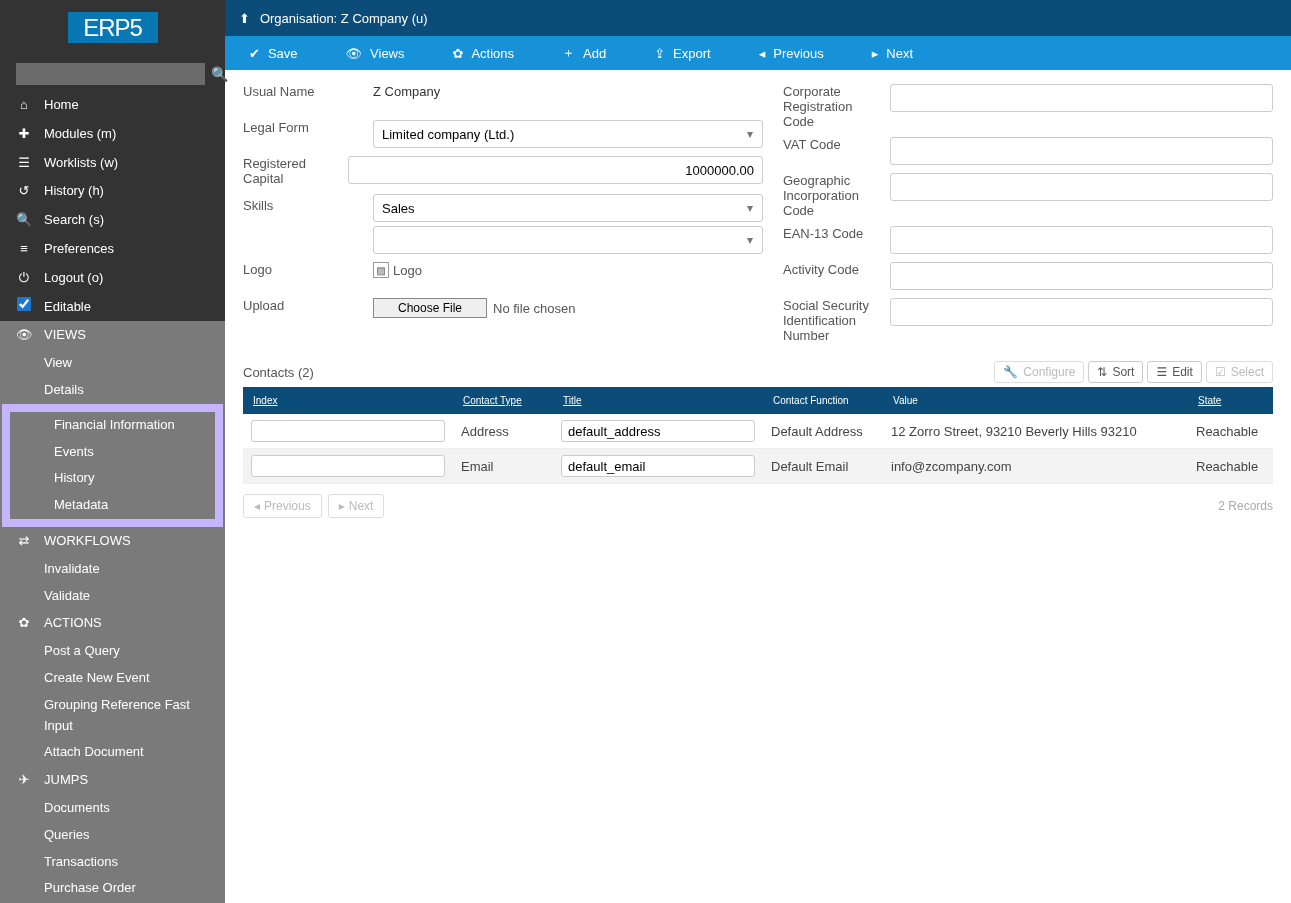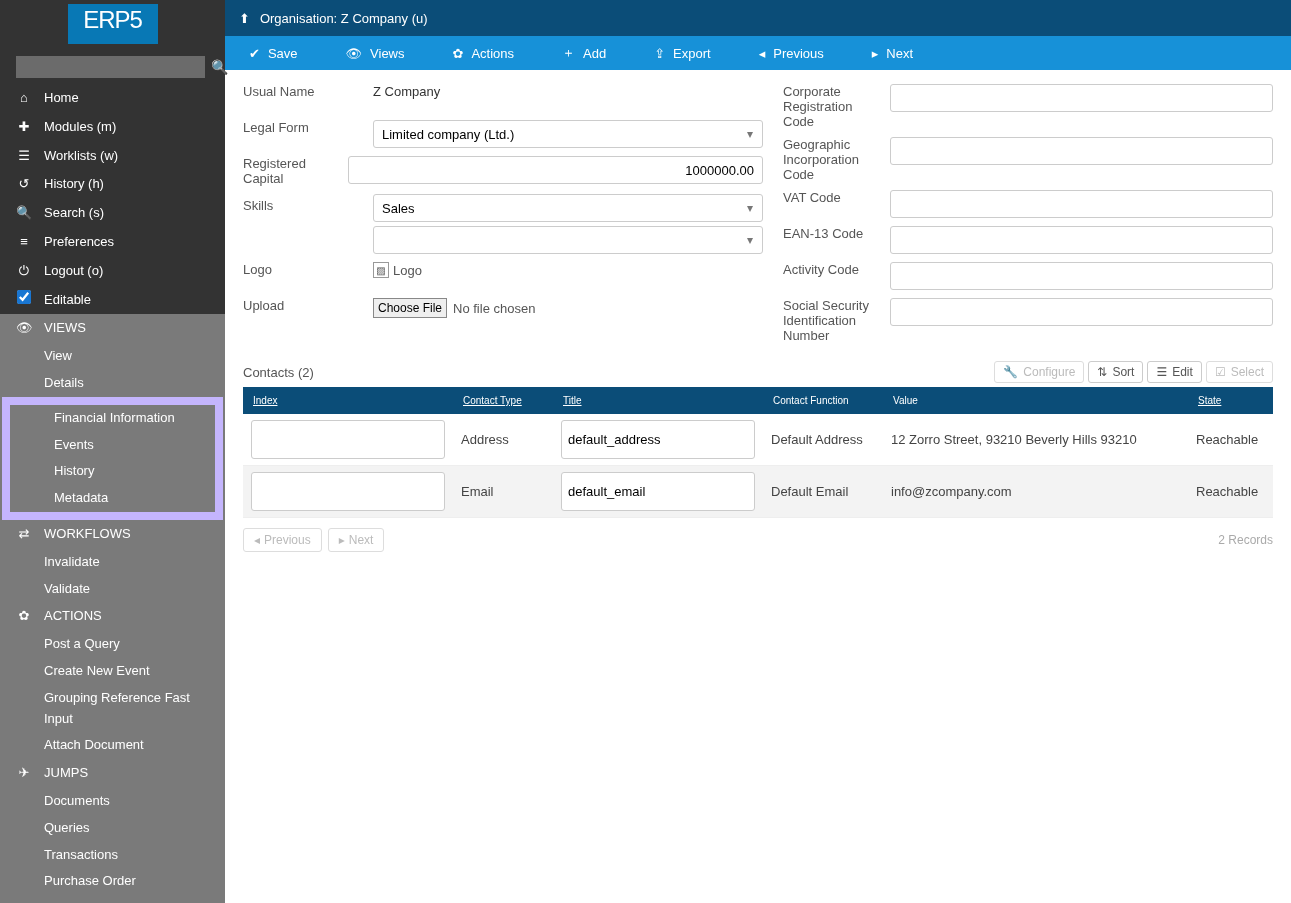--- a/index.html
+++ b/index.html
@@ -1,19 +1,19 @@
 <!DOCTYPE html>
 <html><head>
 <meta charset="utf-8">
 <style>
 * { box-sizing: border-box; margin: 0; padding: 0; }
 body { font-family: Arial, Helvetica, sans-serif; font-size: 13px; color: #333; background: #fff; }
 .app { display: flex; height: 903px; width: 1291px; }
 .sidebar { width: 225px; background: #333333; color: #fff; display: flex; flex-direction: column; }
-.logo-area { background: #0878B5; text-align: center; padding: 2px 0 10px; margin: 4px auto; width: 90px;}
+.logo-area { background: #0878B5; text-align: center; padding: 2px 0 1px; margin: 12px auto; width: 90px;}
 .logo-text { font-size: 24px; font-weight: normal; color: #fff; letter-spacing: -1px; font-family: Arial; }
 .search-row { display: flex; align-items: center; padding: 8px 10px 6px 16px; gap: 6px; }
 .search-input { flex: 1; background: #6b6b6b; border: none; height: 22px; padding: 0 6px; color: #fff; }
 .search-btn { color: #fff; font-size: 14px; cursor: pointer; }
 .nav-item { display: flex; align-items: center; gap: 12px; padding: 4px 10px 4px 16px; cursor: pointer; font-size: 13px; line-height: 1.6;}
 .nav-item .ico { width: 16px; text-align: center; font-size: 13px; }
 .nav-item input[type=checkbox]{ width:14px; height:14px; accent-color:#1976d2;}
 .sidebar-section { background: #7a7a7a; }
 .section-header { display: flex; align-items: center; gap: 12px; padding: 4px 10px 4px 16px; font-size: 13px; line-height:1.6;}
 .section-header .ico { width: 16px; text-align: center; font-size: 13px; }
@@ -39,33 +39,33 @@
 .select { appearance: none; background: #fff; position: relative; }
 .select-wrap { position: relative; flex:1;}
 .select-wrap::after { content: "▾"; position: absolute; right: 10px; top: 50%; transform: translateY(-50%); color: #777; pointer-events: none; font-size:12px;}
 .numin { text-align: right; }
 .date-wrap { position: relative; flex:1;}
 .date-wrap .cal { position: absolute; right: 8px; top: 50%; transform: translateY(-50%); font-size: 14px; color:#444;}
 .skills-stack { flex:1; display:flex; flex-direction:column; gap:4px;}
 .logo-img { display:inline-flex; align-items:center; gap:4px; font-size:13px; color:#555;}
 .logo-img .brk { border:1px solid #999; width:16px; height:16px; display:inline-flex; align-items:center; justify-content:center; font-size:10px;}
 .file-row { display:flex; align-items:center; gap:6px;}
-.file-btn { border:1px solid #888; background:#efefef; padding:2px 4px; font-size:12px; cursor:pointer;}
+.file-btn { border:1px solid #888; background:#efefef; padding:2px 24px; font-size:12px; cursor:pointer;}
 .file-text { font-size:13px; color:#555;}
 .contacts-header { display:flex; align-items:center; justify-content:space-between; }
 .contacts-title { color:#555; font-size:13px;}
 .table-controls { display:flex; gap:4px;}
 .tbl-btn { border:1px solid #ccc; border-radius:3px; padding:3px 8px; font-size:12px; background:#fff; color:#555; display:flex; align-items:center; gap:5px; cursor:pointer;}
 .tbl-btn.disabled { color:#bbb; border-color:#ddd; cursor:default;}
 table.data { width:100%; border-collapse:collapse; margin-top:4px;}
 table.data thead th { background:#0b4d78; color:#fff; font-weight:normal; text-align:left; padding:8px 10px; font-size:10px;}
 table.data thead th.u { text-decoration:underline; cursor:pointer;}
 table.data tbody td { padding:6px 8px; font-size:13px; color:#444; border-bottom:1px solid #eee;}
 table.data tbody tr:nth-child(even) { background:#f3f3f3;}
-.cell-input { width:100%; height:39px; border:1px solid #ccc; border-radius:3px; padding:0 6px; font-size:13px;}
+.cell-input { width:100%; height:22px; border:1px solid #ccc; border-radius:3px; padding:0 6px; font-size:13px;}
 .pager { display:flex; align-items:center; justify-content:space-between; margin-top:10px;}
 .pager-left { display:flex; gap:6px;}
 .page-btn { border:1px solid #ddd; background:#fff; color:#bbb; padding:4px 10px; font-size:12px; border-radius:3px; display:flex; align-items:center; gap:4px; cursor:default;}
 .records { color:#aaa; font-size:12px;}
 </style>
 </head>
 <body>
 
 <div class="app">
   <div class="sidebar">
@@ -225,25 +225,25 @@
             </div>
           </div>
         </div>
 
         <div class="form-col right">
           <div class="field">
             <div class="field-label r">Corporate Registration Code</div>
             <input class="textin" style="">
           </div>
           <div class="field">
+            <div class="field-label r">VAT Code</div>
+            <input class="textin" style="">
+          </div>
+          <div class="field">
             <div class="field-label r">Geographic Incorporation Code</div>
-            <input class="textin" style="">
-          </div>
-          <div class="field">
-            <div class="field-label r">VAT Code</div>
             <input class="textin" style="">
           </div>
           <div class="field">
             <div class="field-label r">EAN-13 Code</div>
             <input class="textin" style="">
           </div>
           <div class="field">
             <div class="field-label r">Activity Code</div>
             <input class="textin" style="">
           </div>

